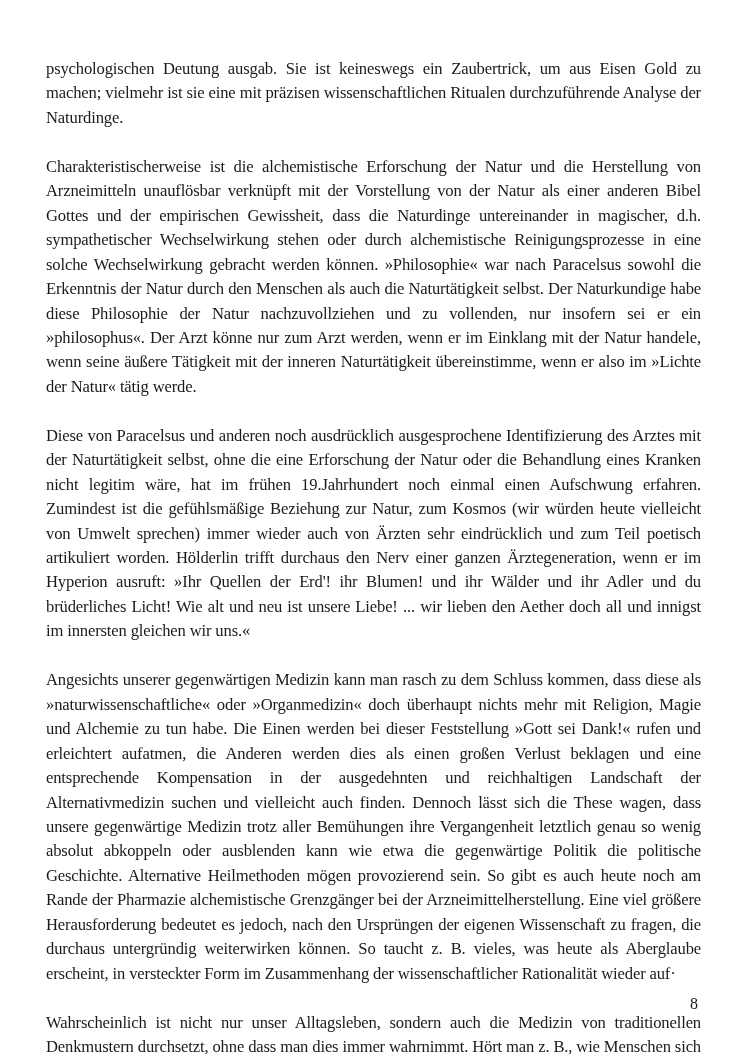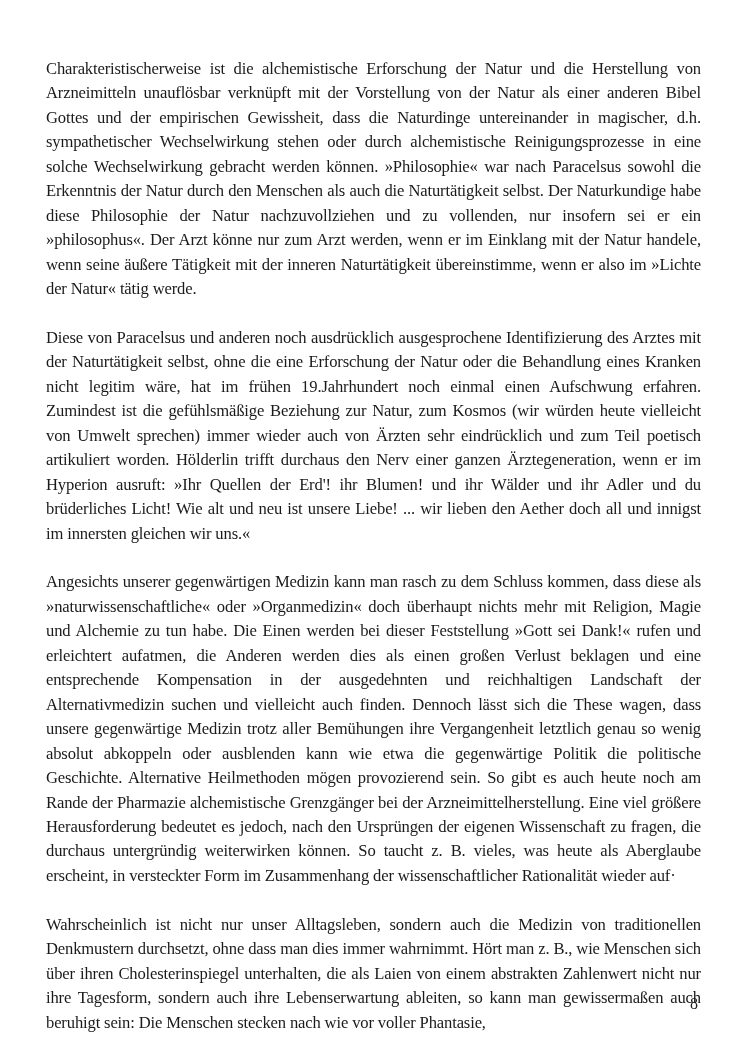--- a/index.html
+++ b/index.html
@@ -26,19 +26,20 @@
     top: 995px;
     font-family: "Liberation Serif", "DejaVu Serif", serif;
     font-size: 16px;
     color: #1a1a1a;
   }
 </style>
 </head>
 <body>
 
 <div class="page">
+  <p class="para">psychologischen Deutung ausgab. Sie ist keineswegs ein Zaubertrick, um aus Eisen Gold zu machen; vielmehr ist sie eine mit präzisen wissenschaftlichen Ritualen durchzuführende Analyse der Naturdinge.</p>
   <p class="para">Charakteristischerweise ist die alchemistische Erforschung der Natur und die Herstellung von Arzneimitteln unauflösbar verknüpft mit der Vorstellung von der Natur als einer anderen Bibel Gottes und der empirischen Gewissheit, dass die Naturdinge untereinander in magischer, d.h. sympathetischer Wechselwirkung stehen oder durch alchemistische Reinigungsprozesse in eine solche Wechselwirkung gebracht werden können. »Philosophie« war nach Paracelsus sowohl die Erkenntnis der Natur durch den Menschen als auch die Naturtätigkeit selbst. Der Naturkundige habe diese Philosophie der Natur nachzuvollziehen und zu vollenden, nur insofern sei er ein »philosophus«. Der Arzt könne nur zum Arzt werden, wenn er im Einklang mit der Natur handele, wenn seine äußere Tätigkeit mit der inneren Naturtätigkeit übereinstimme, wenn er also im »Lichte der Natur« tätig werde.</p>
   <p class="para">Diese von Paracelsus und anderen noch ausdrücklich ausgesprochene Identifizierung des Arztes mit der Naturtätigkeit selbst, ohne die eine Erforschung der Natur oder die Behandlung eines Kranken nicht legitim wäre, hat im frühen 19.Jahrhundert noch einmal einen Aufschwung erfahren. Zumindest ist die gefühlsmäßige Beziehung zur Natur, zum Kosmos (wir würden heute vielleicht von Umwelt sprechen) immer wieder auch von Ärzten sehr eindrücklich und zum Teil poetisch artikuliert worden. Hölderlin trifft durchaus den Nerv einer ganzen Ärztegeneration, wenn er im Hyperion ausruft: »Ihr Quellen der Erd'! ihr Blumen! und ihr Wälder und ihr Adler und du brüderliches Licht! Wie alt und neu ist unsere Liebe! ... wir lieben den Aether doch all und innigst im innersten gleichen wir uns.«</p>
   <p class="para">Angesichts unserer gegenwärtigen Medizin kann man rasch zu dem Schluss kommen, dass diese als »naturwissenschaftliche« oder »Organmedizin« doch überhaupt nichts mehr mit Religion, Magie und Alchemie zu tun habe. Die Einen werden bei dieser Feststellung »Gott sei Dank!« rufen und erleichtert aufatmen, die Anderen werden dies als einen großen Verlust beklagen und eine entsprechende Kompensation in der ausgedehnten und reichhaltigen Landschaft der Alternativmedizin suchen und vielleicht auch finden. Dennoch lässt sich die These wagen, dass unsere gegenwärtige Medizin trotz aller Bemühungen ihre Vergangenheit letztlich genau so wenig absolut abkoppeln oder ausblenden kann wie etwa die gegenwärtige Politik die politische Geschichte. Alternative Heilmethoden mögen provozierend sein. So gibt es auch heute noch am Rande der Pharmazie alchemistische Grenzgänger bei der Arzneimittelherstellung. Eine viel größere Herausforderung bedeutet es jedoch, nach den Ursprüngen der eigenen Wissenschaft zu fragen, die durchaus untergründig weiterwirken können. So taucht z. B. vieles, was heute als Aberglaube erscheint, in versteckter Form im Zusammenhang der wissenschaftlicher Rationalität wieder auf·</p>
   <p class="para">Wahrscheinlich ist nicht nur unser Alltagsleben, sondern auch die Medizin von traditionellen Denkmustern durchsetzt, ohne dass man dies immer wahrnimmt. Hört man z. B., wie Menschen sich über ihren Cholesterinspiegel unterhalten, die als Laien von einem abstrakten Zahlenwert nicht nur ihre Tagesform, sondern auch ihre Lebenserwartung ableiten, so kann man gewissermaßen auch beruhigt sein: Die Menschen stecken nach wie vor voller Phantasie,</p>
 </div>
 
 <div class="page-number">8</div>
 
 </body></html>

